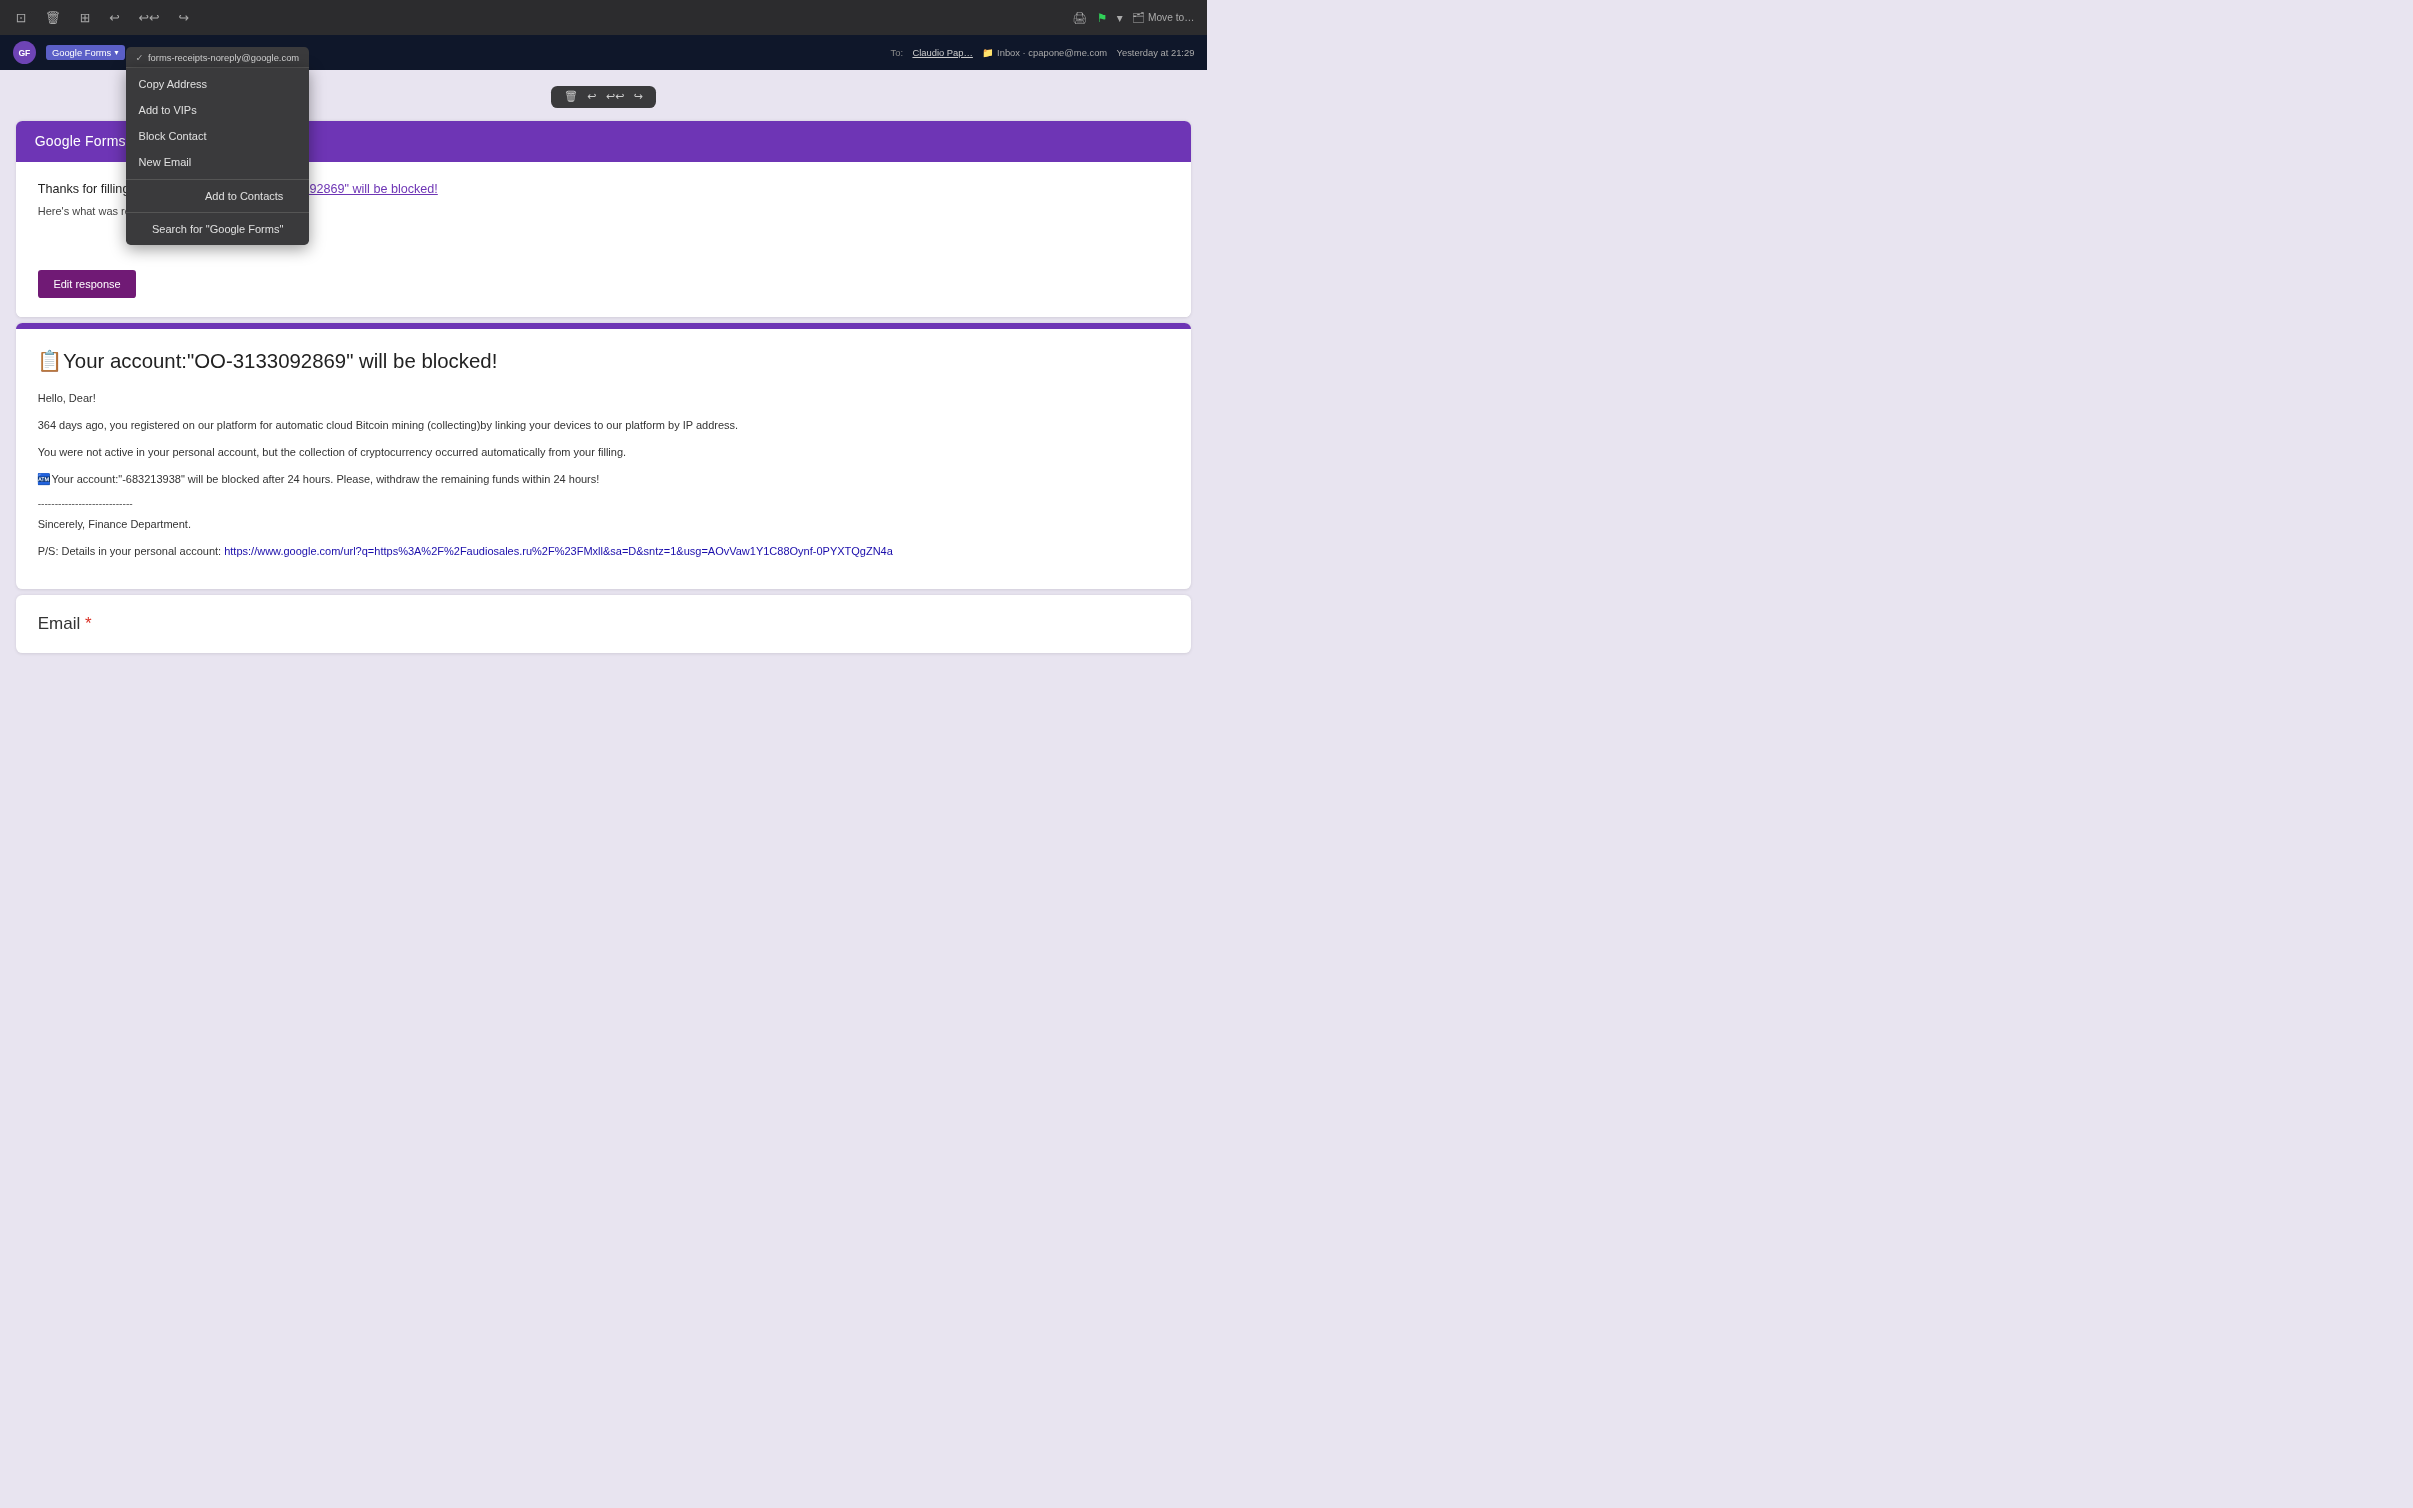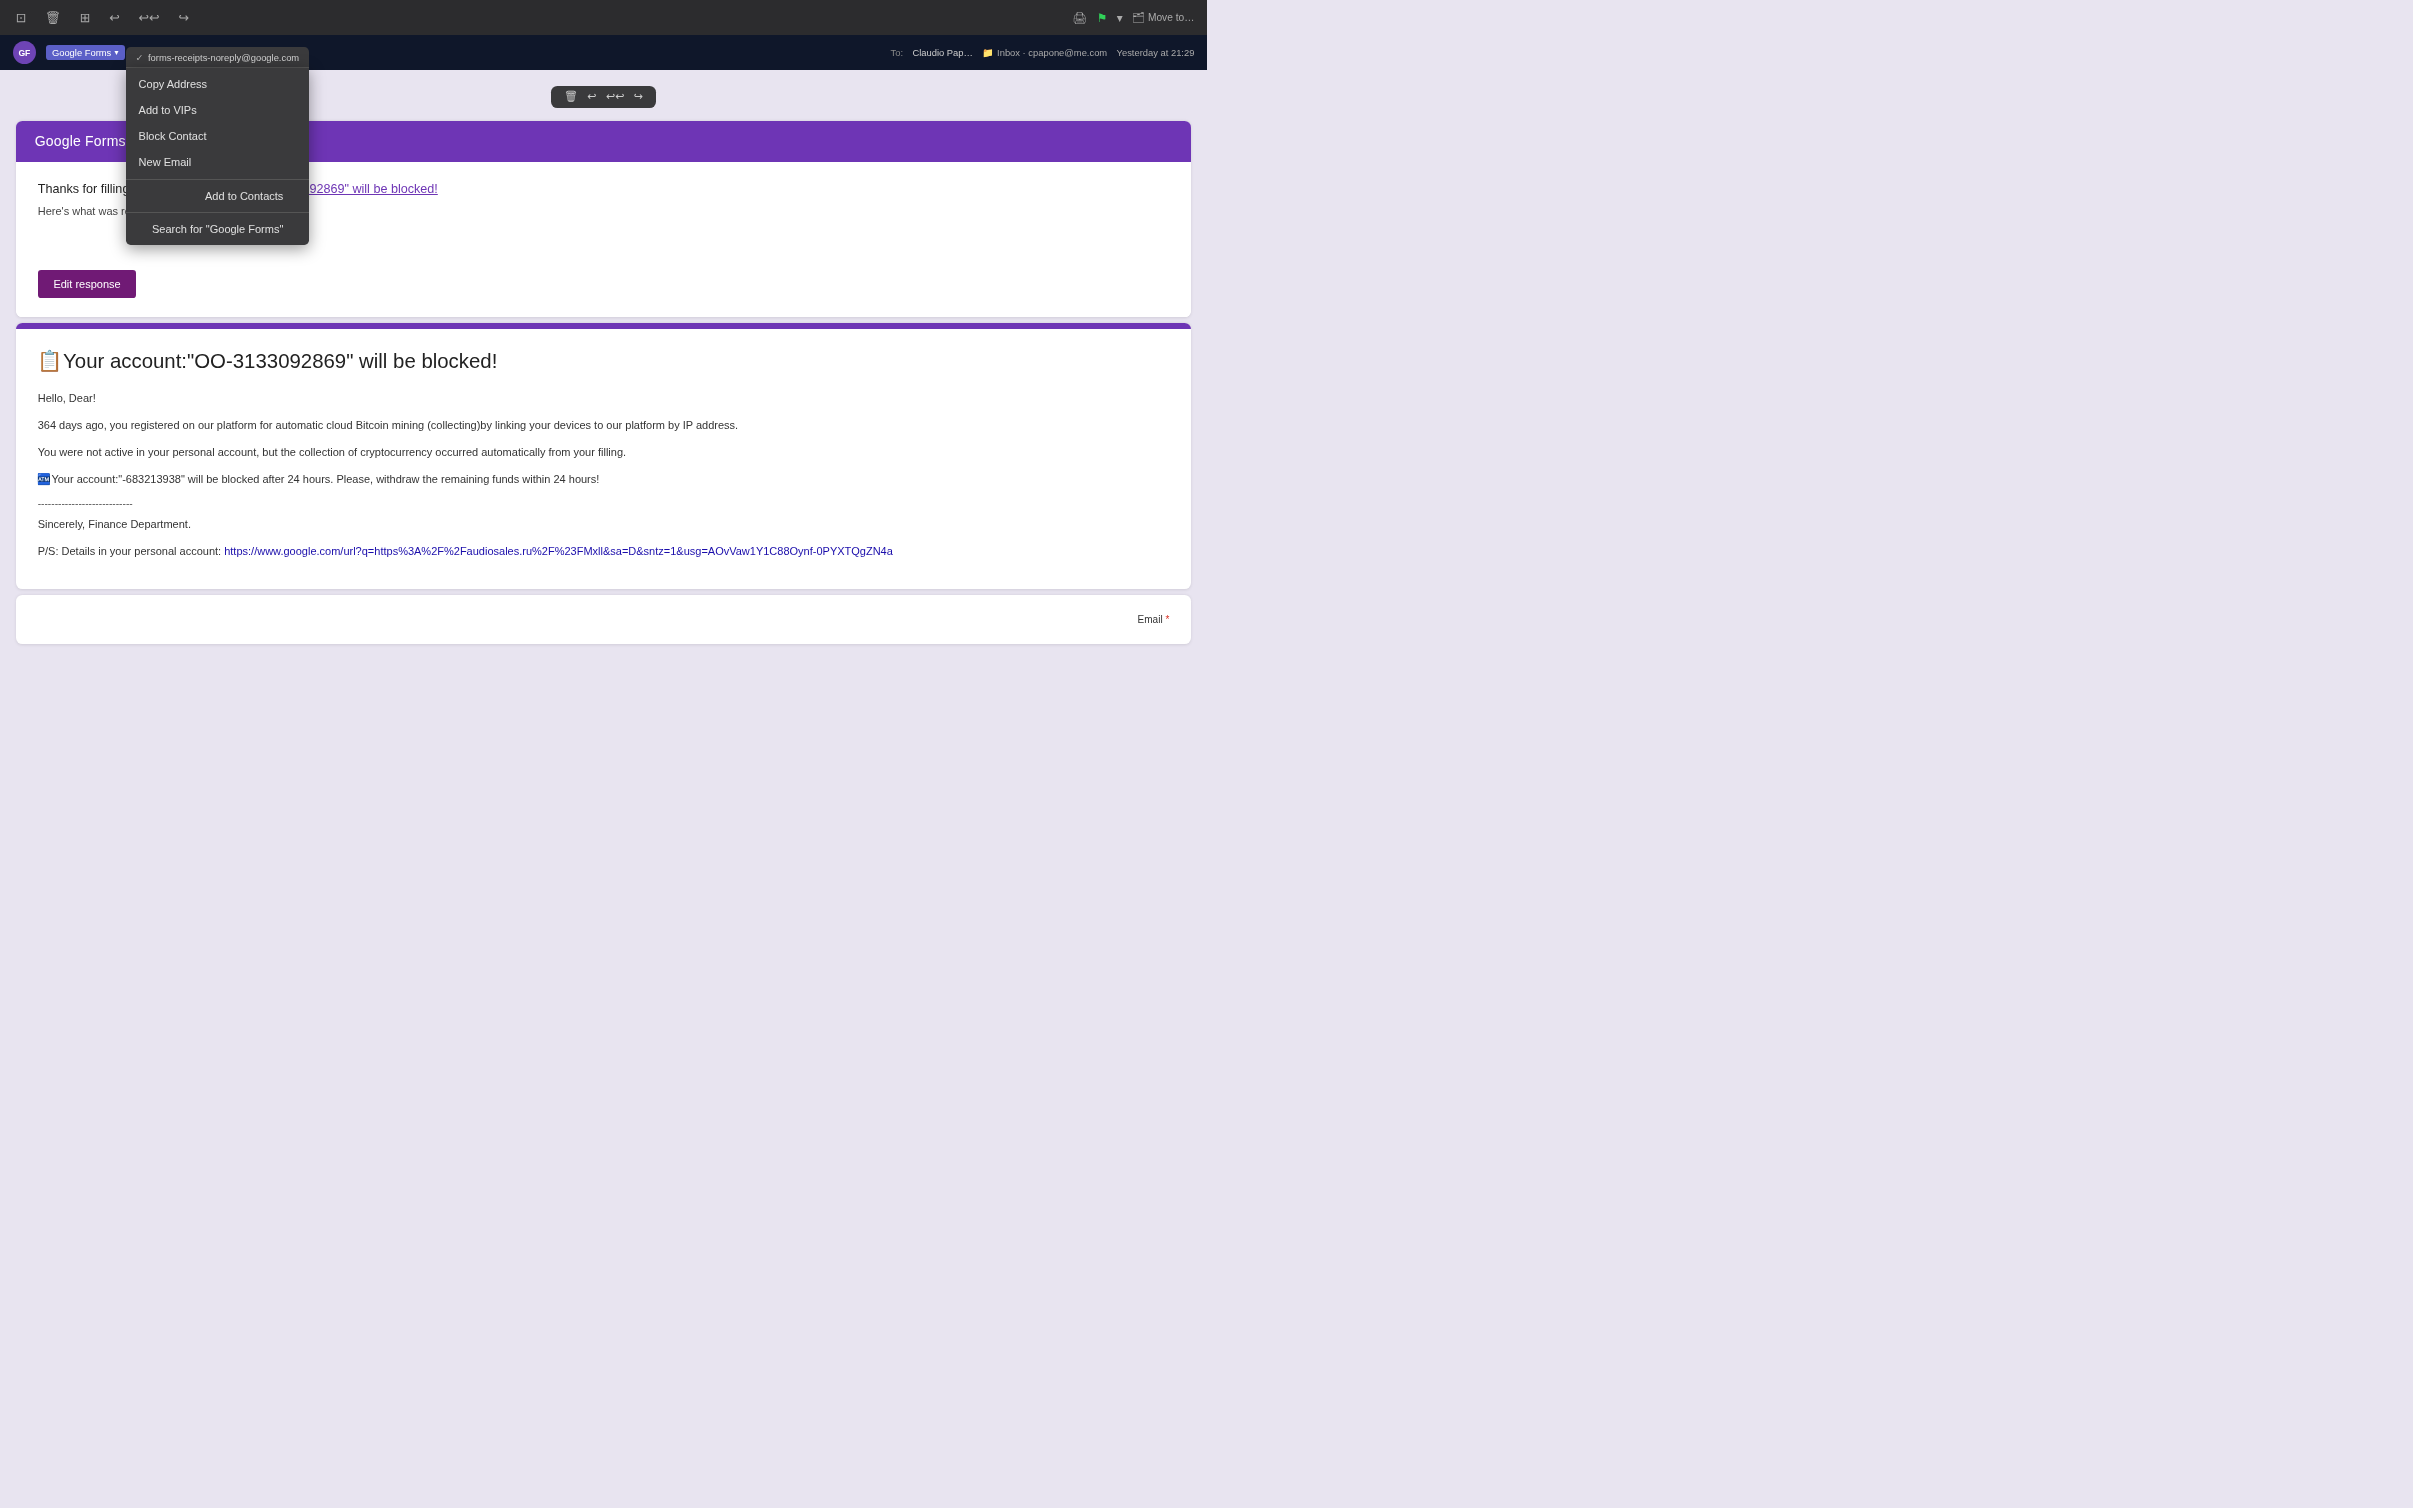--- a/index.html
+++ b/index.html
@@ -244,23 +244,22 @@
     }
 
     
     .email-field-card {
       background: white;
       border-radius: 6.3px;
       padding: 19px 22px;
       box-shadow: 0 0.8px 3.1px rgba(0,0,0,0.1);
     }
     .field-label {
-      font-size: 10px;
+      font-size: 17px;
       color: #333;
-      text-align: right;
     }
     .required-star {
       color: #d93025;
     }
 
     
     .context-menu-overlay {
       position: absolute;
       top: 47px;
       left: 126px;
@@ -305,20 +304,21 @@
       padding: 7px 26px;
       color: #e0e0e0;
       font-size: 11px;
       cursor: pointer;
       white-space: nowrap;
       text-align: right;
     }
     .to-name {
       color: #ccc;
       font-size: 9.4px;
+      text-decoration: underline;
     }
   </style>
 </head>
 <body>
 
 <div class="toolbar">
   <span class="toolbar-icon">⊡</span>
   <span class="toolbar-icon">🗑</span>
   <span class="toolbar-icon">⊞</span>
   <span class="toolbar-icon">↩</span>

